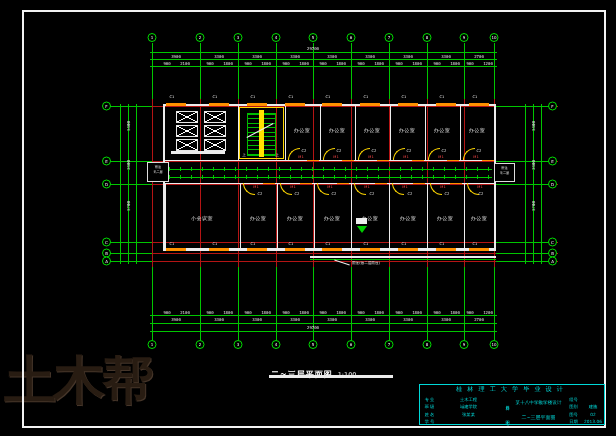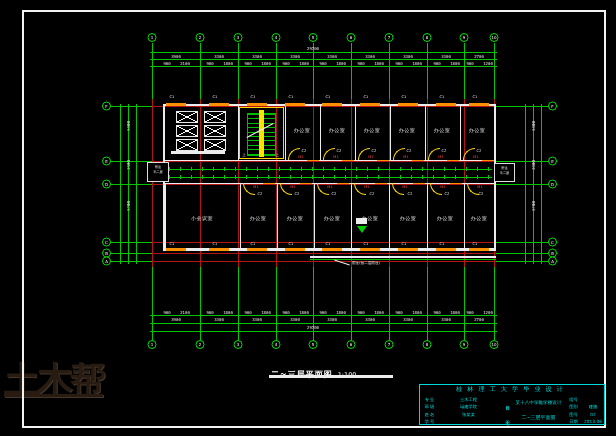--- a/index.html
+++ b/index.html
@@ -60,22 +60,22 @@
       linear-gradient(to top right, transparent 47%, #fff 47%, #fff 53%, transparent 53%),
       linear-gradient(to bottom right, transparent 47%, #fff 47%, #fff 53%, transparent 53%);}
   
   .chain{left:158px;width:334px;height:4px;z-index:2;
     background:repeating-linear-gradient(90deg,#00c600 0 1px,transparent 1px 11px);}
   .chain:after{content:"";position:absolute;left:0;top:2px;width:100%;height:1px;background:#00c600;}
   
   .ann{border:1px solid #ddd;color:#eee;font-size:3.2px;line-height:4.6px;text-align:center;
        padding-top:2px;box-sizing:border-box;z-index:5;background:#000;}
   
-  .wm-brand{left:4px;top:354px;font-size:36px;font-weight:900;color:#281c12;letter-spacing:-3px;
-            text-shadow:1px 1px 0 #46362a;z-index:5;line-height:52px;text-decoration:underline;}
+  .wm-brand{left:4px;top:354px;font-size:52px;font-weight:900;color:#281c12;letter-spacing:-3px;
+            text-shadow:1px 1px 0 #46362a;z-index:5;line-height:52px;}
   .wm-url{left:8px;top:406px;font-size:14px;font-weight:bold;font-family:"DejaVu Sans Mono",monospace;
           color:#dcdcdc;letter-spacing:.5px;text-shadow:1.5px 1.5px 0 #2a1d12;z-index:7;}
   
   .frame{background:#f2f2f2;z-index:6;}
   
   .dlab{left:271px;top:362px;color:#fff;z-index:5;white-space:nowrap;}
   .dlab .t{font-size:8px;font-weight:bold;letter-spacing:1px;}
   .dlab .s{font-size:6.5px;margin-left:5px;}
   
   .tb{z-index:7;color:#00d9d9;}

